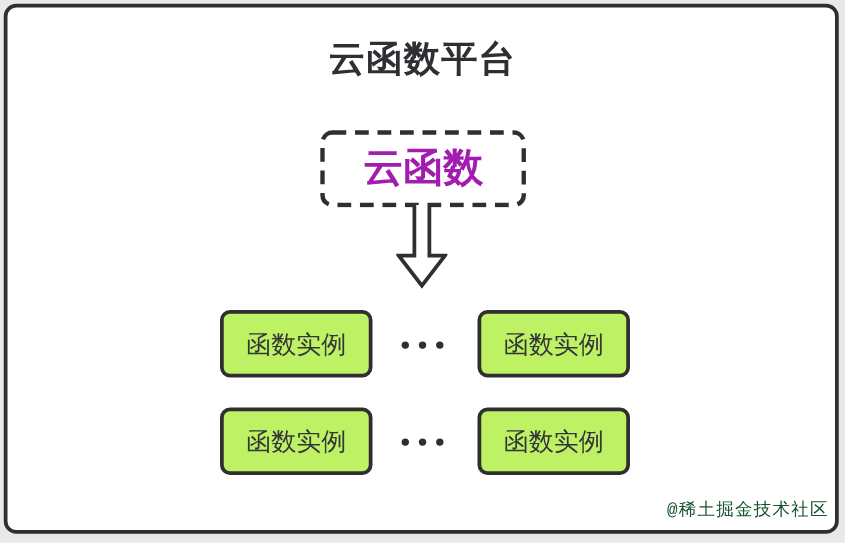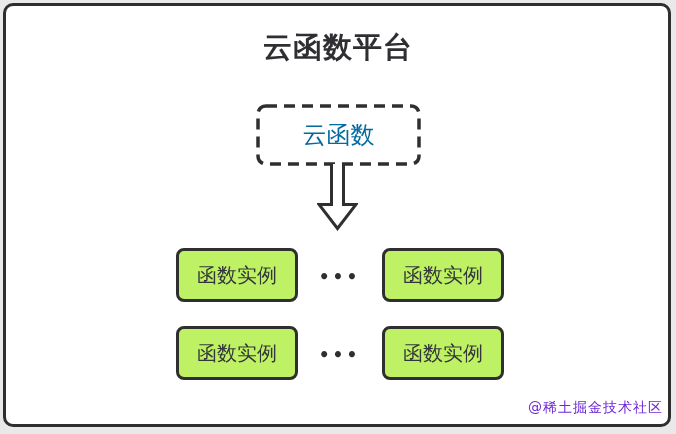--- a/index.html
+++ b/index.html
@@ -51,22 +51,23 @@
   }
   .dashed-node .label {
     position: absolute;
     left: 0;
     top: 0;
     width: 100%;
     height: 100%;
     display: flex;
     align-items: center;
     justify-content: center;
-    font-size: 24px;
-    color: #0369a1;
+    font-size: 32px;
+    color: #a21caf;
+    font-weight: bold;
   }
   .arrow {
     position: absolute;
     left: 317px;
     top: 164px;
     width: 41px;
     height: 67px;
   }
   .instance-node {
     position: absolute;
@@ -100,22 +101,23 @@
     color: #2f2f2f;
     text-indent: 3px;
   }
   .dots-row1 { top: 266px; }
   .dots-row2 { top: 344px; }
   .watermark {
     position: absolute;
     right: 13px;
     top: 399px;
     font-size: 14px;
-    color: #6d28d9;
+    color: #14532d;
     letter-spacing: 1px;
+    font-family: Liberation Mono, monospace;
   }
 </style>
 </head>
 <body>
 
 <div class="root">
 
   <div class="panel"></div>
 
   <div class="title">云函数平台</div>

